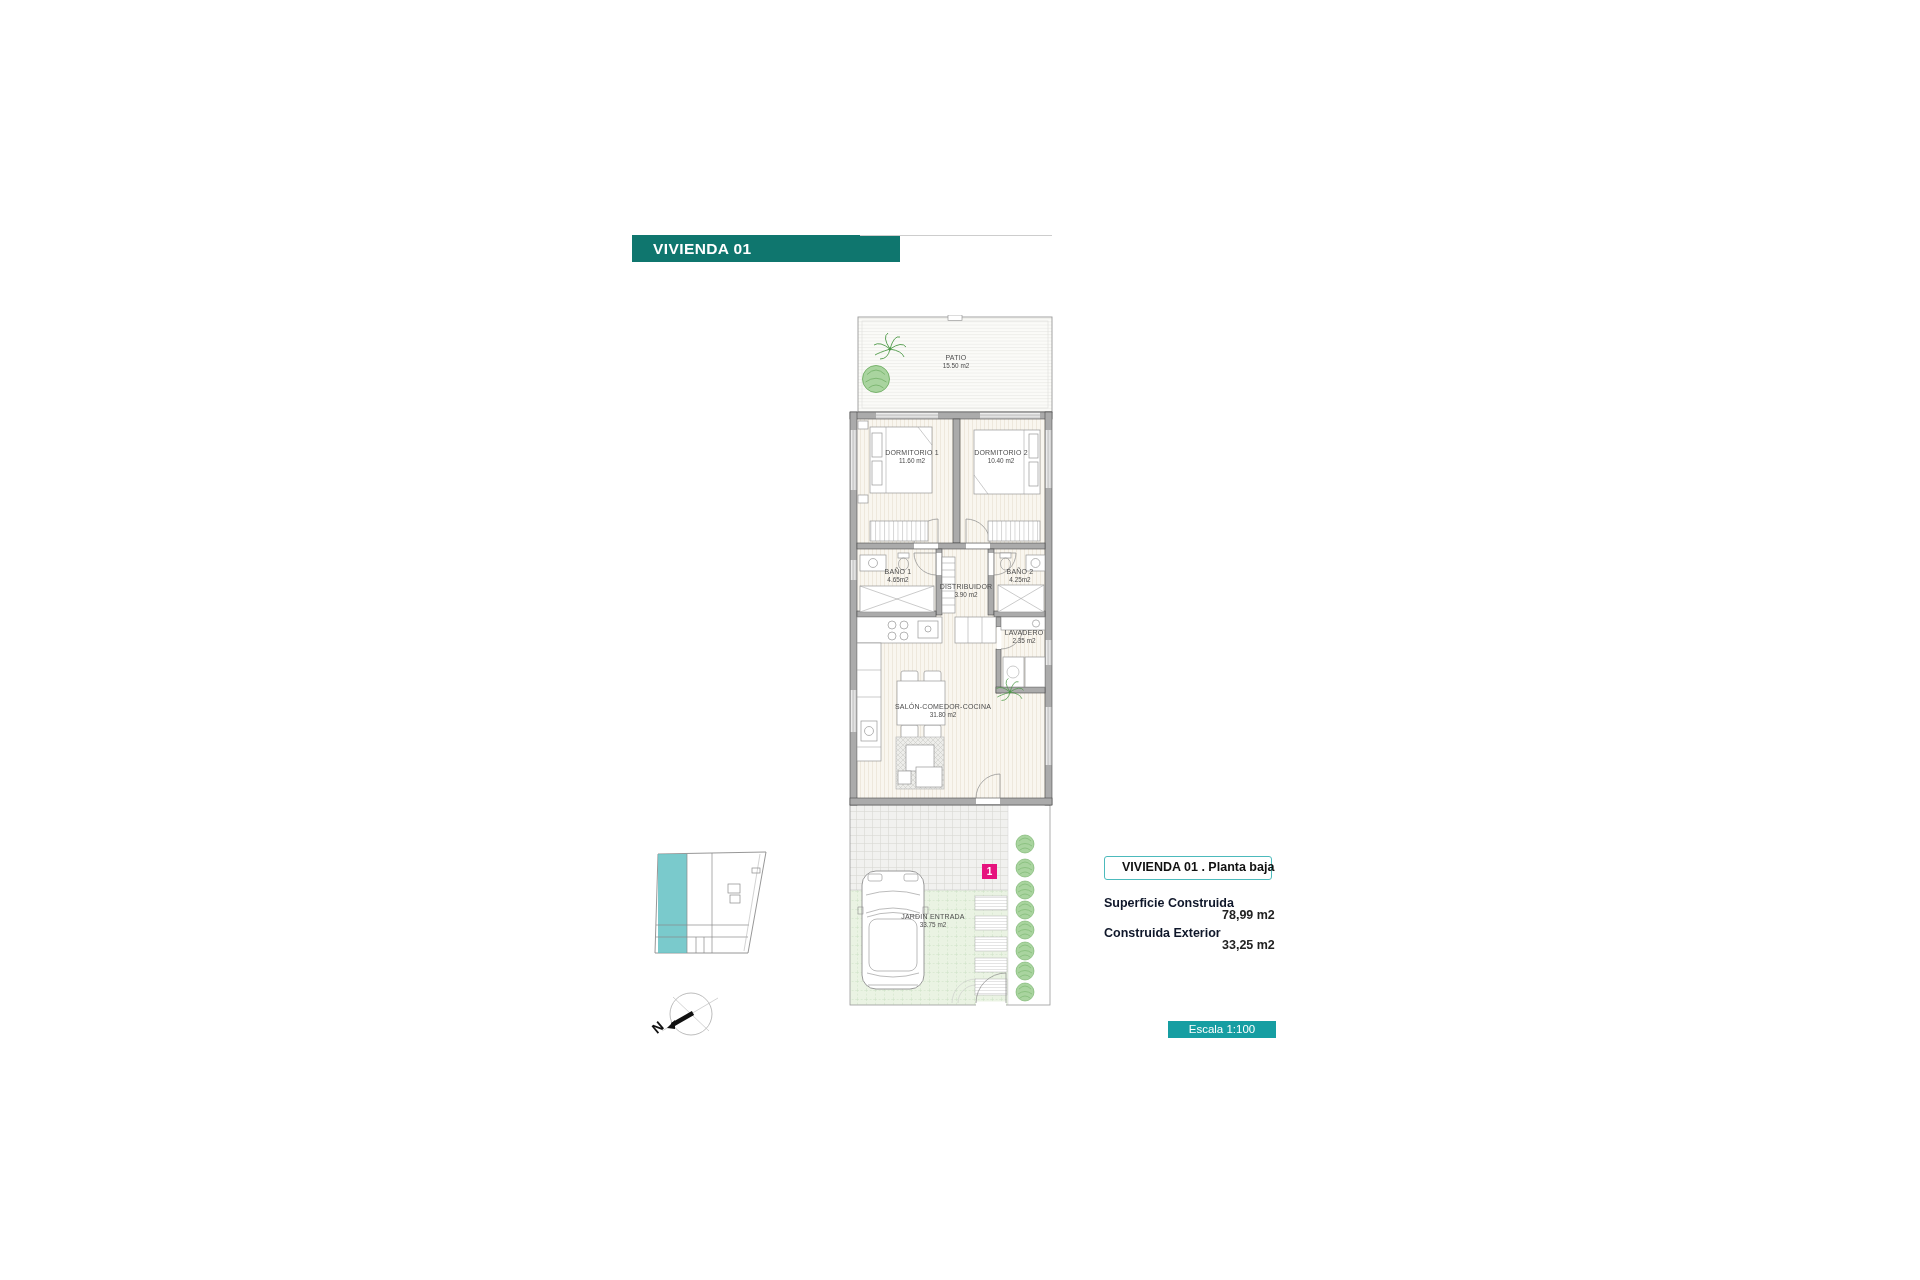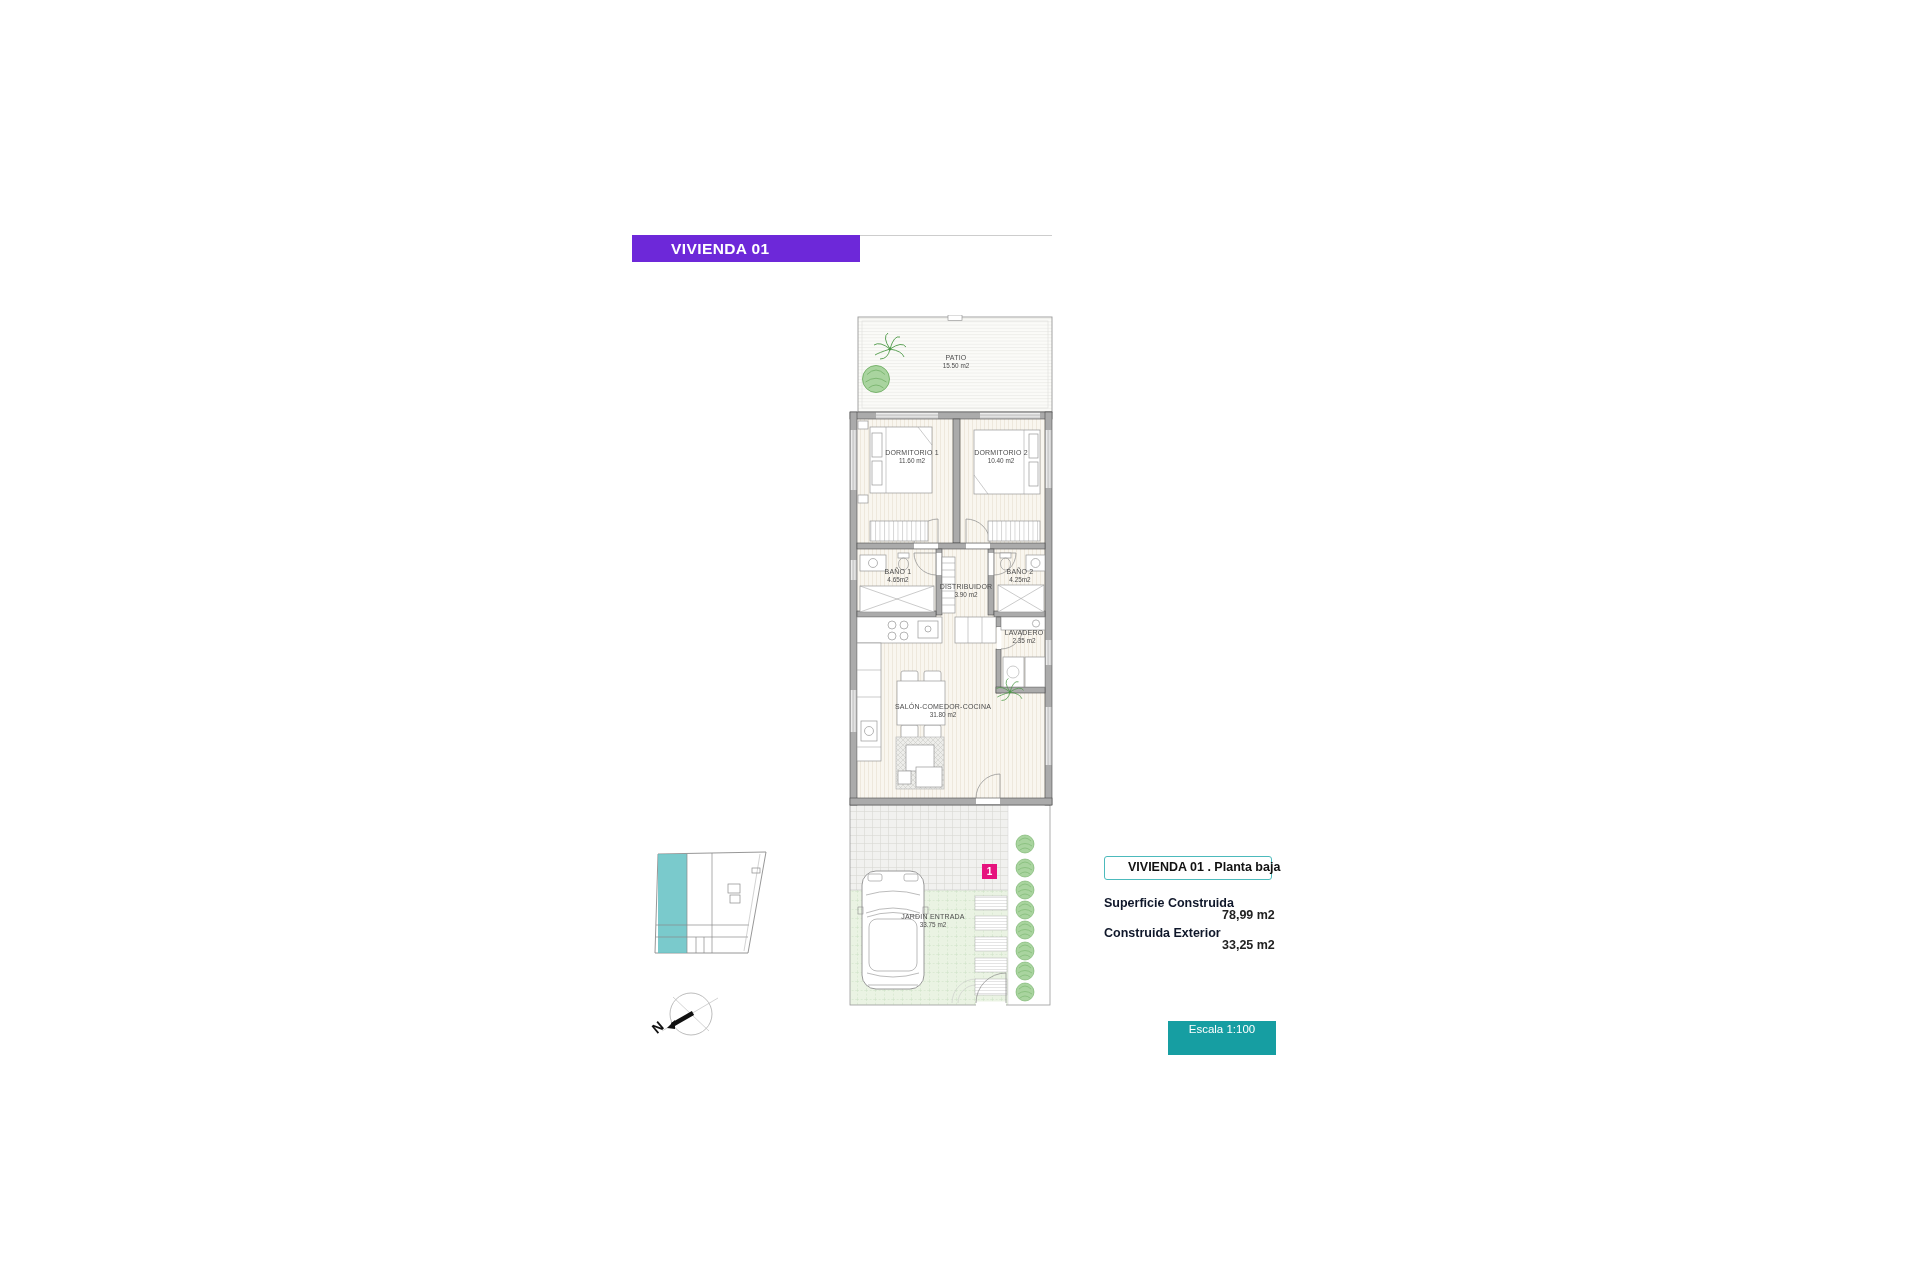--- a/index.html
+++ b/index.html
@@ -1,22 +1,22 @@
 <!DOCTYPE html>
 <html><head>
 <meta charset="utf-8">
 <style>
   html,body{margin:0;padding:0;background:#ffffff;}
   .page{position:relative;width:1920px;height:1280px;background:#ffffff;overflow:hidden;
         font-family:"Liberation Sans", sans-serif;}
 
   
-  .title-bar{position:absolute;left:632px;top:235px;width:228px;height:27px;
-             background:#6d28d9;color:#fff;font-weight:bold;font-size:15.5px;
-             line-height:27px;padding-left:39px;box-sizing:border-box;letter-spacing:.4px;}
+  .title-bar{position:absolute;left:632px;top:235px;width:268px;height:27px;
+             background:#0f766e;color:#fff;font-weight:bold;font-size:15.5px;
+             line-height:27px;padding-left:21px;box-sizing:border-box;letter-spacing:.4px;}
   .header-line{position:absolute;left:860px;top:235px;width:192px;height:1px;background:#cdcdcd;}
 
   
   .plan{position:absolute;left:848px;top:315px;width:240px;height:695px;}
   .plan svg{position:absolute;left:0;top:0;}
 
   .rlabel{position:absolute;transform:translate(-50%,-50%);text-align:center;
           color:#4c4c4c;white-space:nowrap;line-height:1.3;}
   .rlabel .nm{font-size:7px;letter-spacing:.2px;}
   .rlabel .area{font-size:6.4px;}
@@ -24,26 +24,26 @@
   .unit-badge{position:absolute;left:134px;top:549px;width:15px;height:15px;background:#e6137e;
               color:#fff;font-size:10px;font-weight:bold;text-align:center;line-height:15px;}
 
   
   .keyplan{position:absolute;left:648px;top:848px;}
   .compass{position:absolute;left:640px;top:980px;}
 
   
   .info-title-box{position:absolute;left:1104px;top:856px;width:168px;height:24px;
                   border:1.5px solid #4cbabc;border-radius:3px;box-sizing:border-box;
-                  font-size:12.5px;font-weight:bold;color:#111;line-height:21px;padding-left:23px;
+                  font-size:12.5px;font-weight:bold;color:#111;line-height:21px;padding-left:17px;
                   background:#fff;white-space:nowrap;}
   .info-row-label{position:absolute;left:1104px;font-size:12.5px;font-weight:600;color:#0f172a;white-space:nowrap;}
   .info-row-value{position:absolute;left:1222px;font-size:12.5px;font-weight:600;color:#222;white-space:nowrap;margin-top:12px;}
 
-  .scale-box{position:absolute;left:1168px;top:1021px;width:108px;height:34px;background:#169ea2;
+  .scale-box{position:absolute;left:1168px;top:1021px;width:108px;height:17px;background:#169ea2;
              color:#fff;font-size:11.5px;text-align:center;line-height:17px;}
 </style>
 </head>
 <body>
 
 <div class="page">
 
   <div class="title-bar">
     <span>VIVIENDA 01</span>
   </div>

